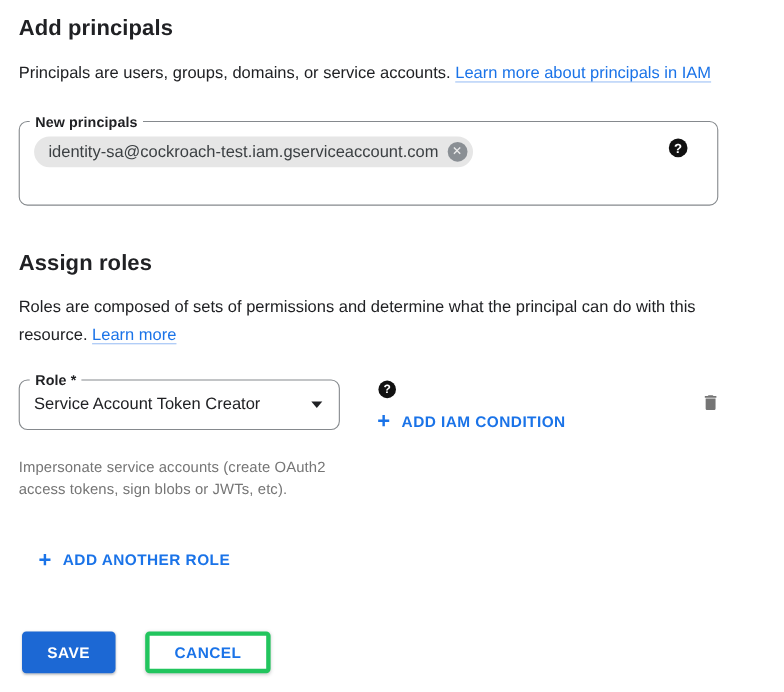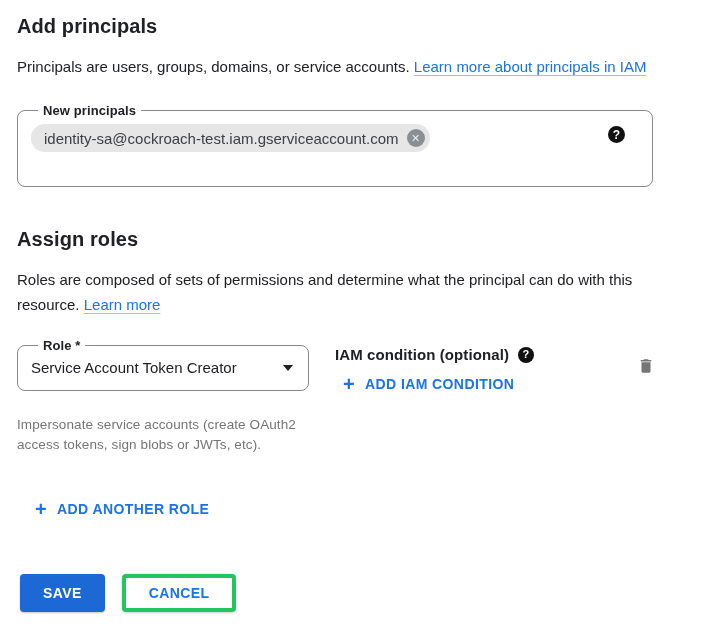--- a/index.html
+++ b/index.html
@@ -38,21 +38,21 @@
 
   
   .outlined-field {
     position: relative;
     border: 1px solid #85898d;
     border-radius: 8px;
     background: #fff;
   }
   .field-label {
     position: absolute;
-    top: -9px; left: 20px;
+    top: -9px; left: 9px;
     background: #fff;
     padding: 0 5px;
     font-size: 13px;
     font-weight: 700;
     letter-spacing: 0.1px;
     color: #202124;
     line-height: 17px;
     white-space: nowrap;
   }
 
@@ -168,21 +168,21 @@
     margin-right: 10px;
     line-height: 16px;
   }
   .iam-add-btn { margin: 13px 0 0 8px; }
 
   .trash-col { margin-left: auto; margin-right: 18px; padding-top: 11px; }
   .trash-btn { background: none; border: none; padding: 0; cursor: pointer; line-height: 0; }
 
   .add-role-btn { margin: 46px 0 0 18px; }
 
-  .actions { display: flex; gap: 17px; margin-top: 57px; margin-left: 3px; }
+  .actions { display: flex; gap: 27px; margin-top: 57px; margin-left: 3px; }
   .btn {
     height: 38px;
     border-radius: 4px;
     font-family: inherit;
     font-size: 14px;
     font-weight: 700;
     letter-spacing: 0.4px;
     padding: 0 23px;
     cursor: pointer;
   }
@@ -227,21 +227,20 @@
       <div class="outlined-field role-field">
         <span class="field-label">Role *</span>
         <div class="role-value">Service Account Token Creator</div>
         <span class="dropdown-arrow"></span>
       </div>
       <div class="role-helper">Impersonate service accounts (create OAuth2 access tokens, sign blobs or JWTs, etc).</div>
     </div>
 
     <div class="iam-col">
       <div class="iam-label-row">
-        <span>IAM condition (optional)</span>
         <span class="help-badge">?</span>
       </div>
       <button class="text-button iam-add-btn">
         <span class="plus-glyph">+</span>
         <span>ADD IAM CONDITION</span>
       </button>
     </div>
 
     <div class="trash-col">
       <button class="trash-btn">

